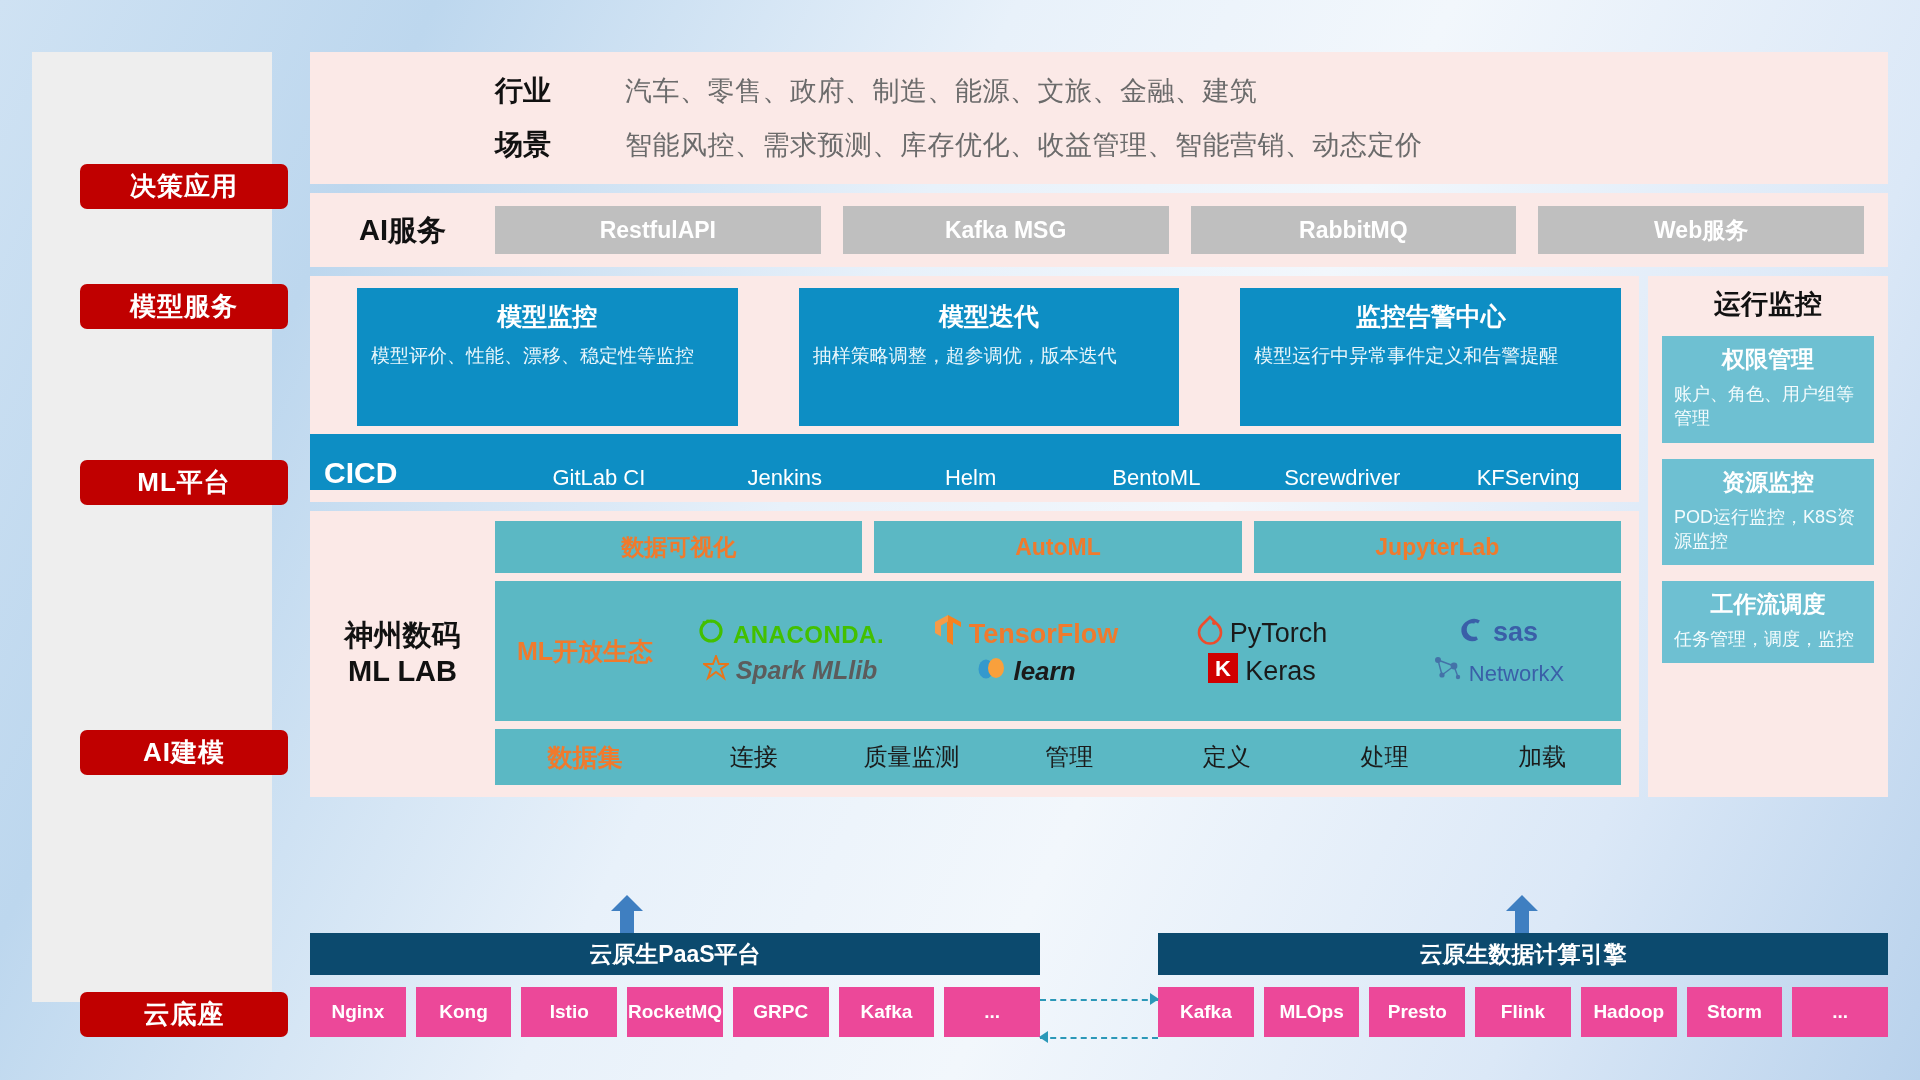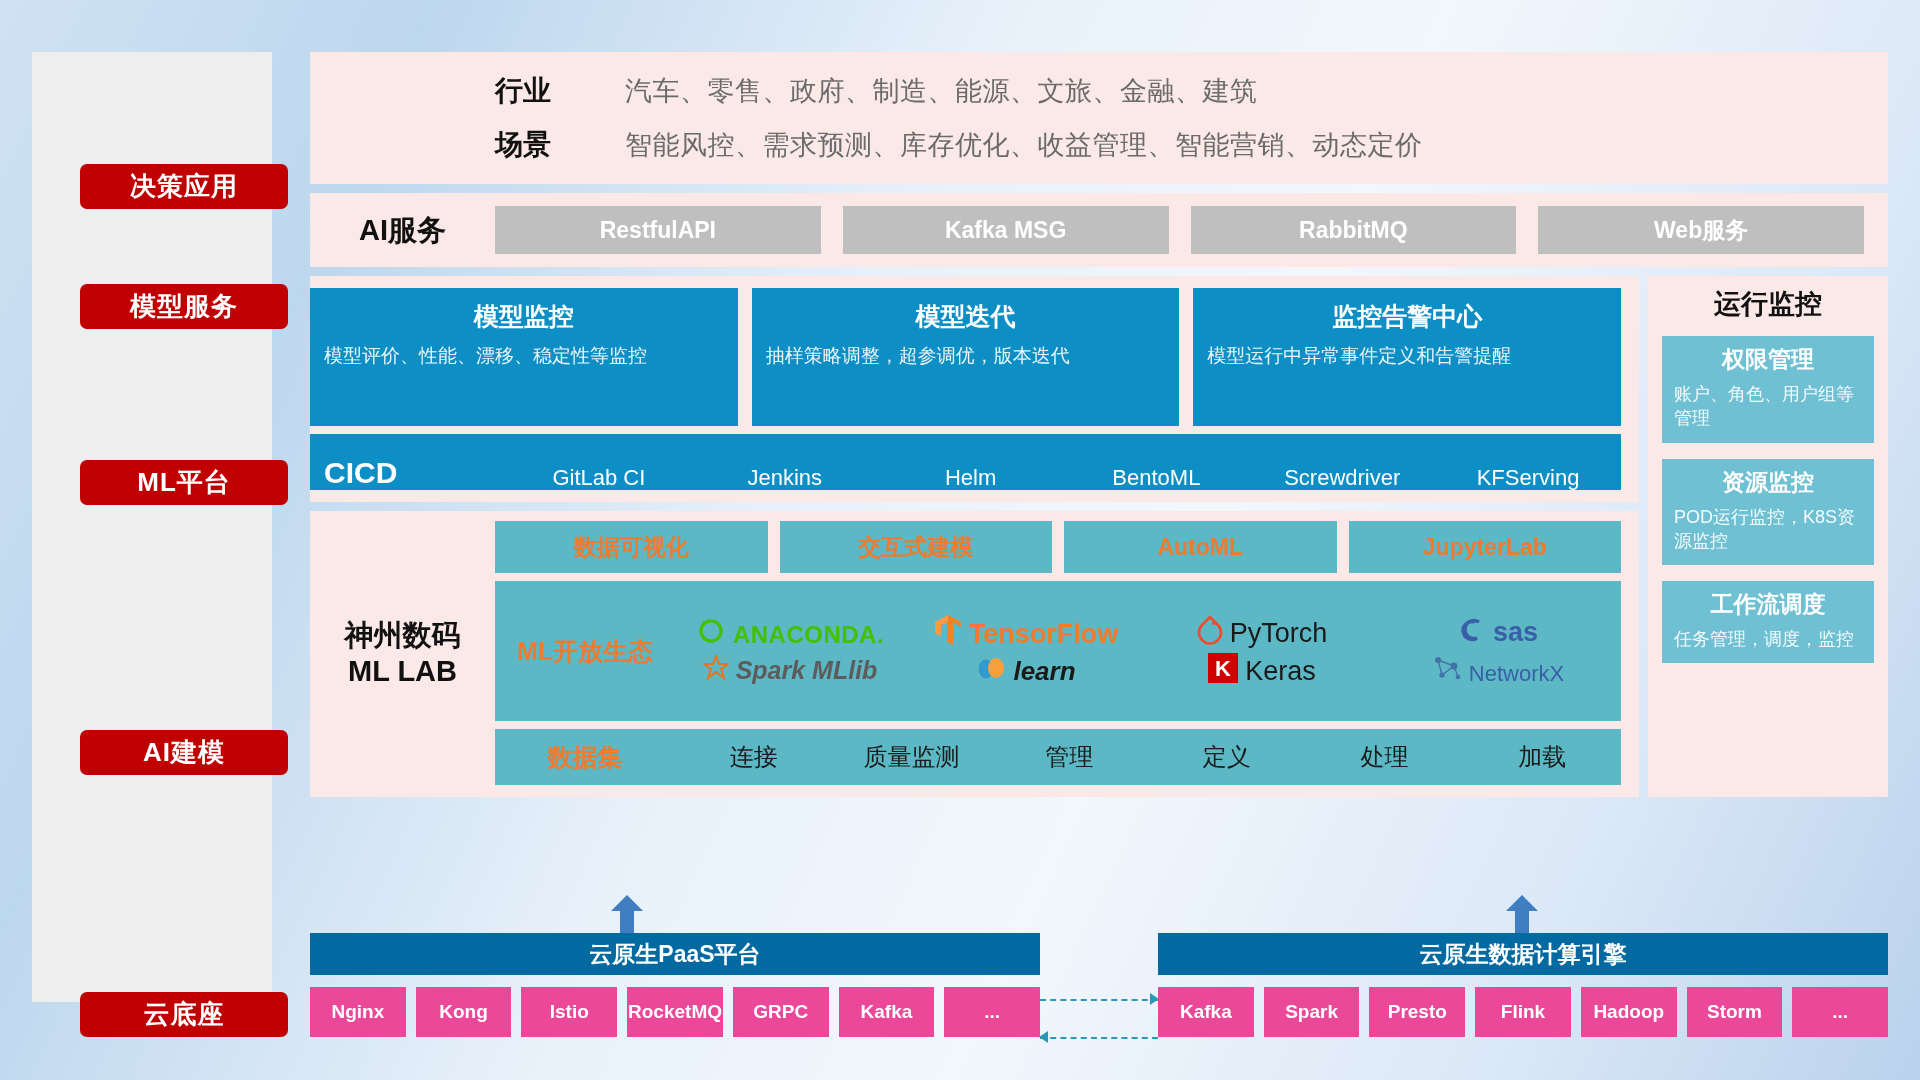--- a/index.html
+++ b/index.html
@@ -75,20 +75,21 @@
   }
 
   
   .row-wrap{display:flex;gap:9px;margin-bottom:9px;}
   .band-mlops{flex:1;background:#fbe9e7;display:flex;padding:12px 18px 12px 0;}
   .mlops-right{flex:1;display:flex;flex-direction:column;gap:8px;}
   .mlops-cards{display:flex;gap:14px;}
   .mlops-card{
     flex:1;background:#0d8ec4;color:#fff;padding:12px 14px 14px 14px;
     min-height:112px;
+    margin-left:47px;
   }
   .mlops-card h4{
     margin:0 0 10px 0;font-size:25px;font-weight:bold;text-align:center;
   }
   .mlops-card p{
     margin:0;font-size:19px;line-height:1.35;color:#eaf6fb;
   }
   .cicd{
     background:#0d8ec4;height:56px;display:flex;align-items:flex-end;
     padding-left:14px;color:#fff;position:relative;gap:32px;
@@ -153,21 +154,21 @@
   .arrow{
     position:absolute;width:34px;height:34px;
   }
   .arrow svg{display:block;}
   .bottom-cols{position:absolute;top:38px;left:0;width:100%;display:flex;gap:0;}
   .bcol{display:flex;flex-direction:column;}
   .bcol.left{flex:0 0 730px;}
   .bcol.gap{flex:0 0 118px;position:relative;}
   .bcol.right{flex:1;}
   .bbar{
-    height:42px;background:#0369a1;color:#fff;font-size:23px;font-weight:bold;
+    height:42px;background:#0c4a6e;color:#fff;font-size:23px;font-weight:bold;
     display:flex;align-items:center;justify-content:center;margin-bottom:12px;
   }
   .bchips{display:flex;gap:10px;}
   .bchip{
     flex:1;min-width:0;height:50px;background:#ec4899;color:#fff;
     font-size:19px;font-weight:bold;
     display:flex;align-items:center;justify-content:center;text-align:center;
     line-height:1.05;padding:0 2px;box-sizing:border-box;
   }
   .dashed{
@@ -274,21 +275,20 @@
           <div class="band-label">
             <span>
               <span>神州数码</span><br>
               <span>ML LAB</span>
             </span>
           </div>
           <div class="lab-right">
 
             <div class="lab-tools">
               <div class="lab-tool">数据可视化</div>
-              <div class="lab-tool">交互式建模</div>
               <div class="lab-tool">AutoML</div>
               <div class="lab-tool">JupyterLab</div>
             </div>
 
             <div class="eco">
               <div class="eco-label">ML开放生态</div>
               <div class="eco-logos">
 
                 <div class="logo">
                   <span>
@@ -449,21 +449,21 @@
         <div class="dashed d1"></div>
         <div class="dash-head right"></div>
         <div class="dashed d2"></div>
         <div class="dash-head left"></div>
       </div>
 
       <div class="bcol right">
         <div class="bbar">云原生数据计算引擎</div>
         <div class="bchips">
           <div class="bchip">Kafka</div>
-          <div class="bchip">Spark</div>
+          <div class="bchip">MLOps</div>
           <div class="bchip">Presto</div>
           <div class="bchip">Flink</div>
           <div class="bchip">Hadoop</div>
           <div class="bchip">Storm</div>
           <div class="bchip">...</div>
         </div>
       </div>
 
     </div>
   </div>

